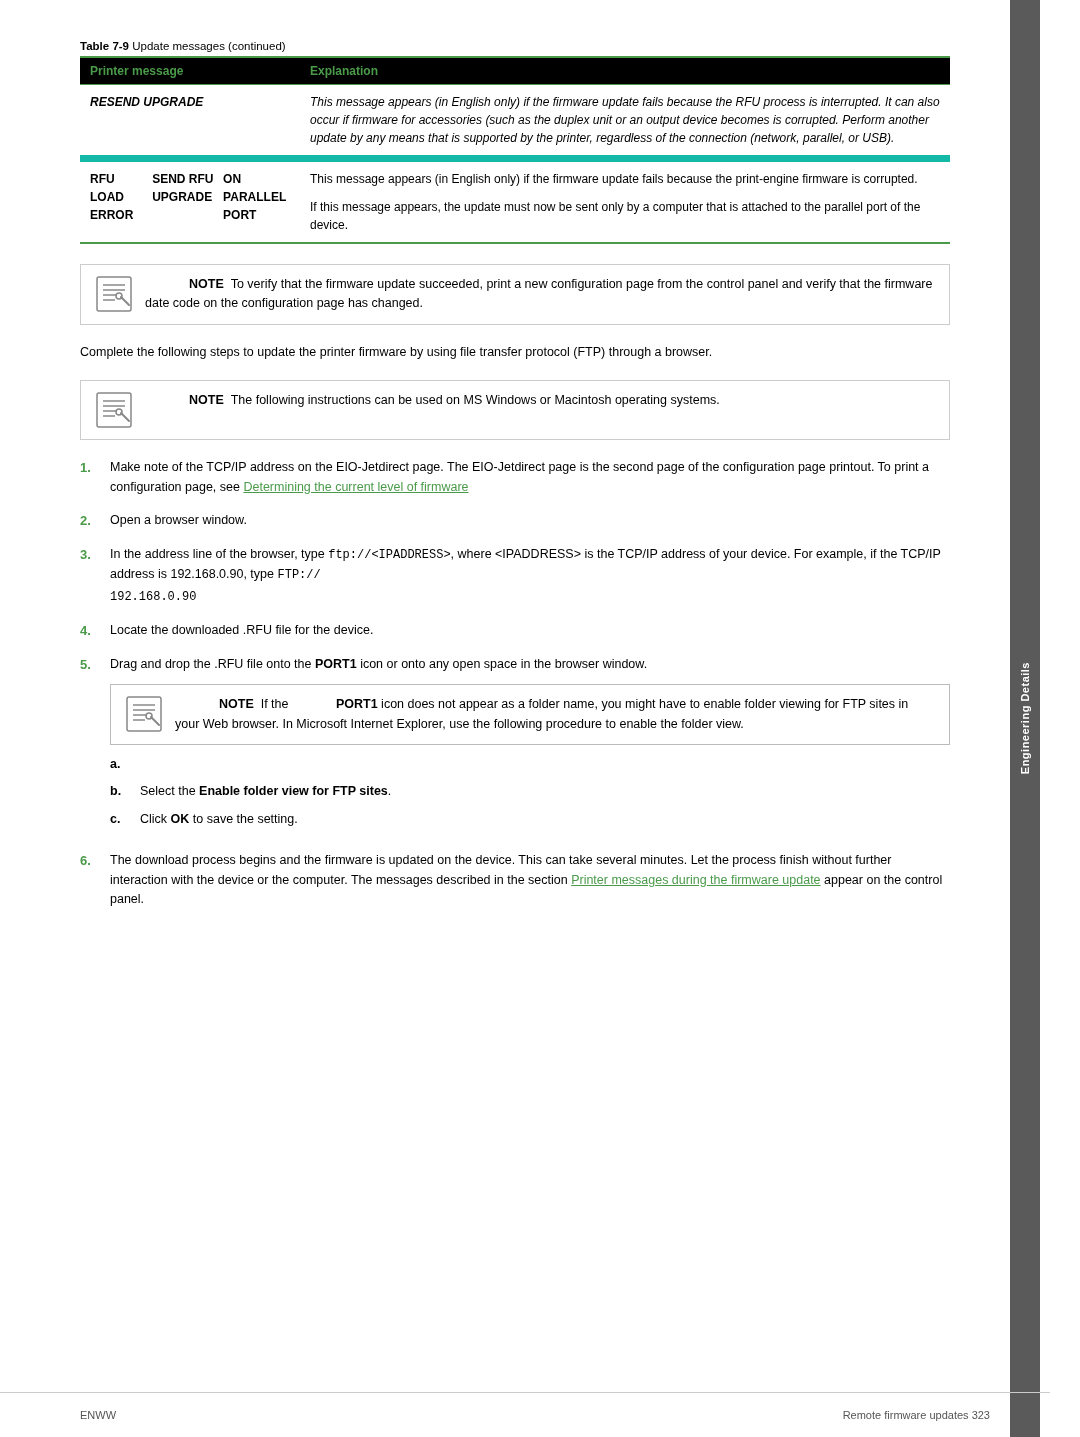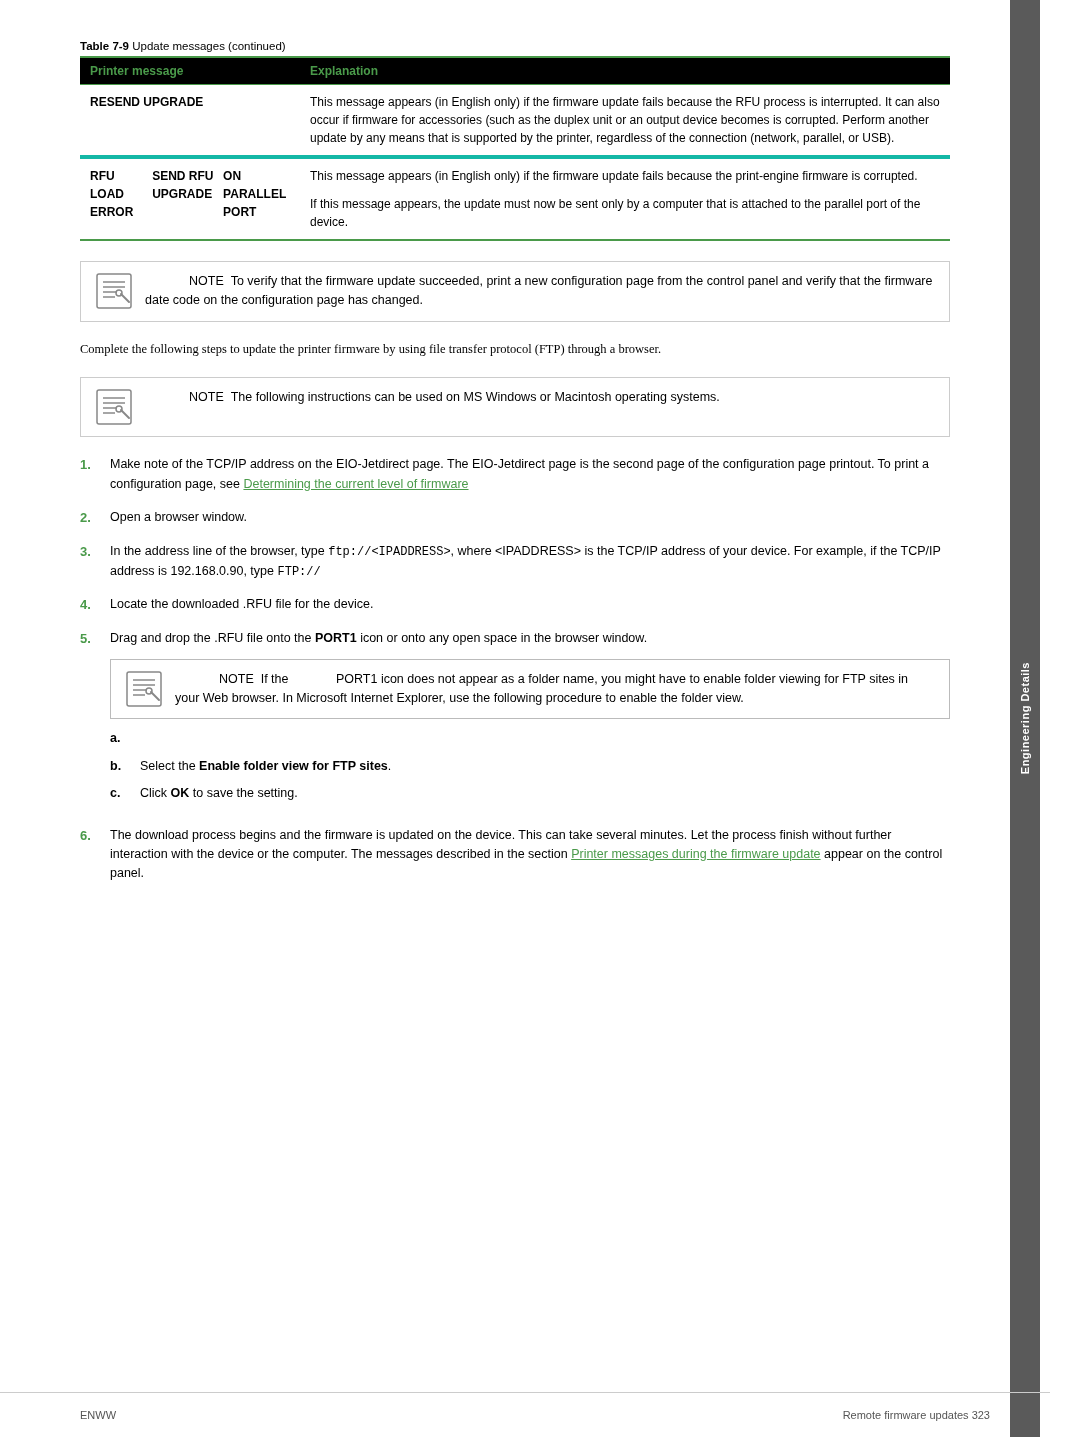--- a/index.html
+++ b/index.html
@@ -81,21 +81,22 @@
 
     table thead th:first-child {
       width: 220px;
     }
 
     table tbody tr {
       vertical-align: top;
     }
 
     table tbody tr:not(:last-child) td {
-      border-bottom: 4px solid #14b8a6;
+      border-bottom: 7px solid #14b8a6;
+      font-style: italic;
     }
 
     table tbody td {
       padding: 8px 10px;
       font-size: 12px;
       line-height: 1.5;
       vertical-align: top;
     }
 
     table tbody td:first-child {
@@ -133,39 +134,38 @@
       height: 38px;
     }
 
     .note-text {
       font-size: 12.5px;
       line-height: 1.55;
       color: #000;
     }
 
     .note-text strong {
-      font-weight: normal;
+      font-weight: bold;
       padding-left: 44px;
     }
 
     
     .section-heading {
       font-size: 22px;
       font-weight: bold;
       color: #000;
       margin: 24px 0 12px 0;
       line-height: 1.2;
     }
 
     .section-intro {
       font-size: 12.5px;
       line-height: 1.55;
       margin-bottom: 16px;
       color: #000;
-      font-family: Liberation Serif, serif;
     }
 
     
     .steps-list {
       list-style: none;
       margin: 0;
       padding: 0;
     }
 
     .steps-list li {
@@ -342,20 +342,21 @@
 
       <li>
         <span class="step-number">2.</span>
         <div class="step-content">Open a browser window.</div>
       </li>
 
       <li>
         <span class="step-number">3.</span>
         <div class="step-content">
           In the address line of the browser, type <code>ftp://&lt;IPADDRESS&gt;</code>, where &lt;IPADDRESS&gt; is the TCP/IP address of your device. For example, if the TCP/IP address is 192.168.0.90, type <code>FTP://</code><br>
+          <code class="code-block">192.168.0.90</code>
         </div>
       </li>
 
       <li>
         <span class="step-number">4.</span>
         <div class="step-content">Locate the downloaded .RFU file for the device.</div>
       </li>
 
       <li>
         <span class="step-number">5.</span>

